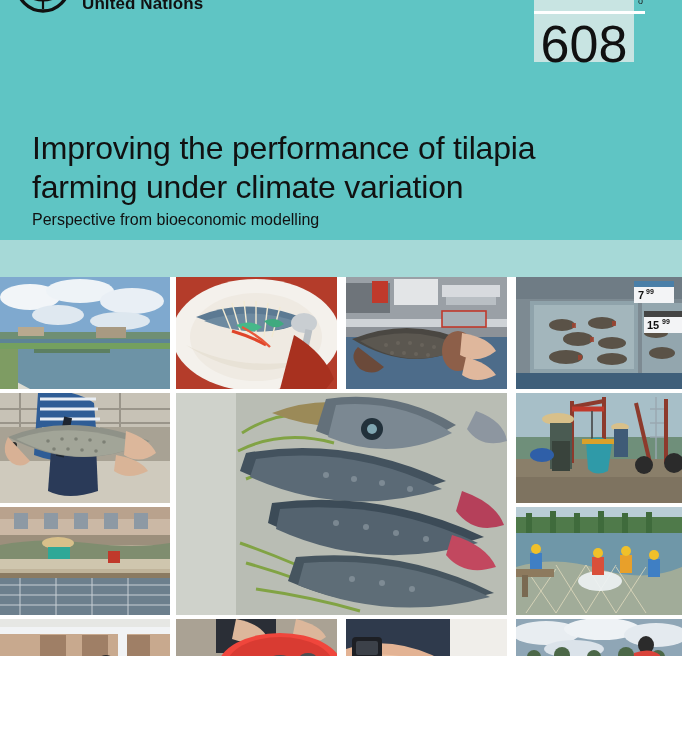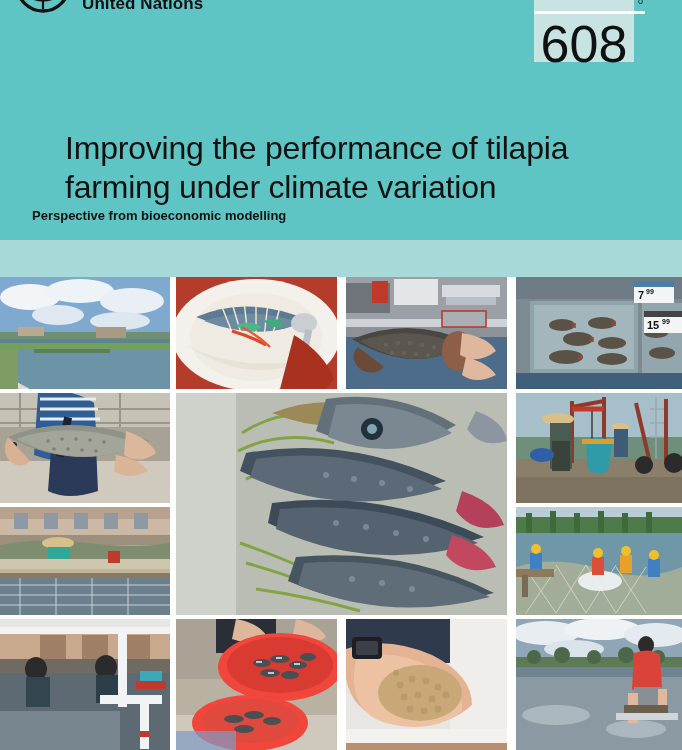--- a/index.html
+++ b/index.html
@@ -11,21 +11,21 @@
     font-family: "Liberation Sans", sans-serif;
     width: 682px;
     height: 750px;
     overflow: hidden;
     position: relative;
   }
 
   .page {
     position: relative;
     width: 682px;
-    height: 750px;
+    height: 656px;
     background: #ffffff;
     overflow: hidden;
   }
 
   
   .title-band {
     position: absolute;
     left: 0; top: 0;
     width: 682px;
     height: 240px;
@@ -110,29 +110,28 @@
   .title-main {
     position: absolute;
     left: 32px;
     top: 108px;
     width: 612px;
     font-size: 32px;
     font-weight: normal;
     line-height: 1.22;
     color: #111111;
     letter-spacing: -0.2px;
-    margin-left: 33px;
   }
   .title-sub {
     position: absolute;
     left: 32px;
     top: 197px;
     width: 612px;
-    font-size: 13px;
-    font-weight: bold;
+    font-size: 16px;
+    font-weight: normal;
     color: #111111;
     line-height: 1.2;
   }
 
   
   .sub-band {
     position: absolute;
     left: 0; top: 240px;
     width: 682px;
     height: 37px;

